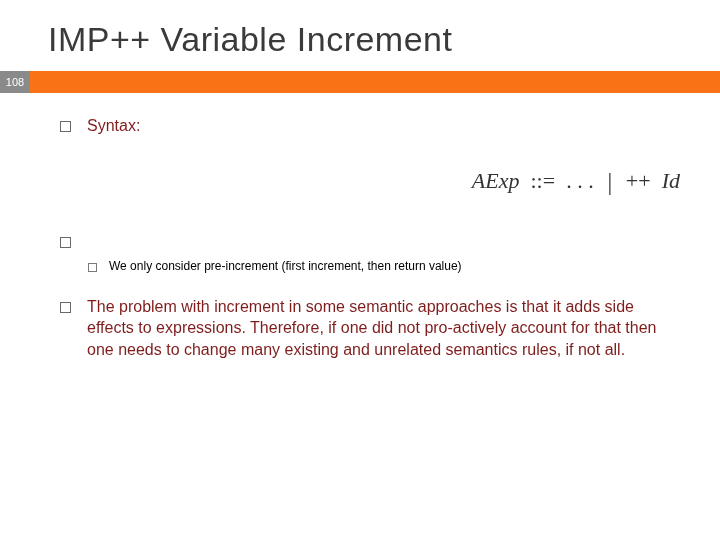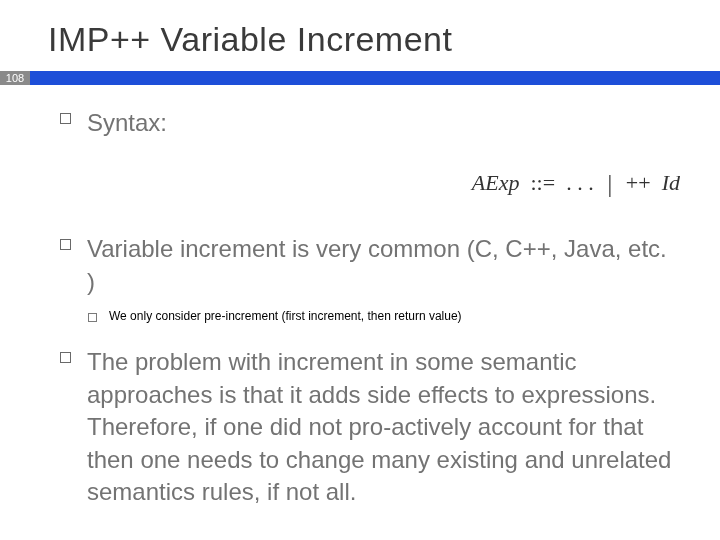--- a/index.html
+++ b/index.html
@@ -13,22 +13,22 @@
     position: relative;
   }
   .title {
     font-size: 34px;
     font-weight: 400;
     color: #3a3a3a;
     padding: 20px 8px 12px 48px;
     letter-spacing: 0.5px;
   }
   .badge-row {
-    height: 14px;
-    background: #1d4ed8;
+    height: 22px;
+    background: #f97316;
     display: flex;
     align-items: stretch;
   }
   .badge {
     background: #8a8a8a;
     color: #ffffff;
     font-size: 11px;
     width: 30px;
     display: flex;
     align-items: center;
@@ -44,23 +44,23 @@
   }
   .bullet-marker {
     width: 11px;
     height: 11px;
     border: 1.5px solid #696969;
     margin-top: 6px;
     margin-right: 16px;
     flex-shrink: 0;
   }
   .bullet-text {
-    font-size: 24px;
+    font-size: 16px;
     line-height: 1.35;
-    color: #737373;
+    color: #7f1d1d;
   }
   .sub-bullet-item {
     display: flex;
     align-items: flex-start;
     margin-left: 28px;
     margin-top: 10px;
     margin-bottom: 8px;
   }
   .sub-bullet-marker {
     width: 9px;
@@ -114,21 +114,20 @@
     <span>AExp</span>
     &nbsp;<span class="sym">::=</span>&nbsp;
     <span class="sym">. . .</span>
     <span class="bar">|</span>
     <span class="sym">++</span>&nbsp;
     <span>Id</span>
   </div>
 
   <div class="bullet-item">
     <div class="bullet-marker"></div>
-    <div class="bullet-text">Variable increment is very common (C, C++, Java, etc. )</div>
   </div>
 
   <div class="sub-bullet-item">
     <div class="sub-bullet-marker"></div>
     <div class="sub-bullet-text">We only consider pre-increment (first increment, then return value)</div>
   </div>
 
   <div class="sp2"></div>
 
   <div class="bullet-item">

